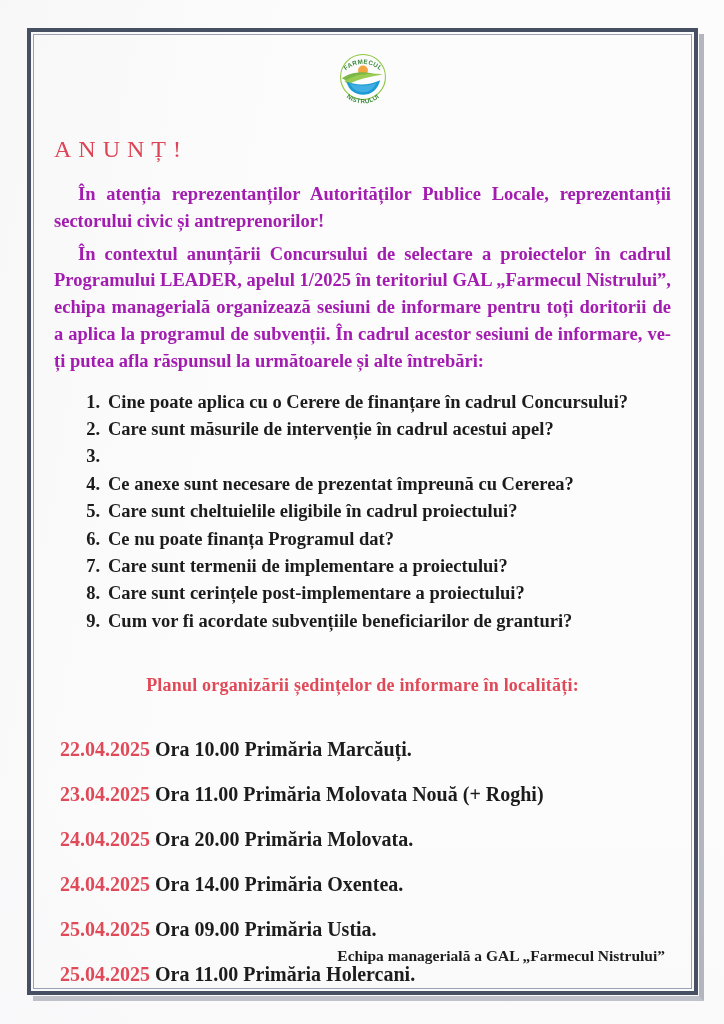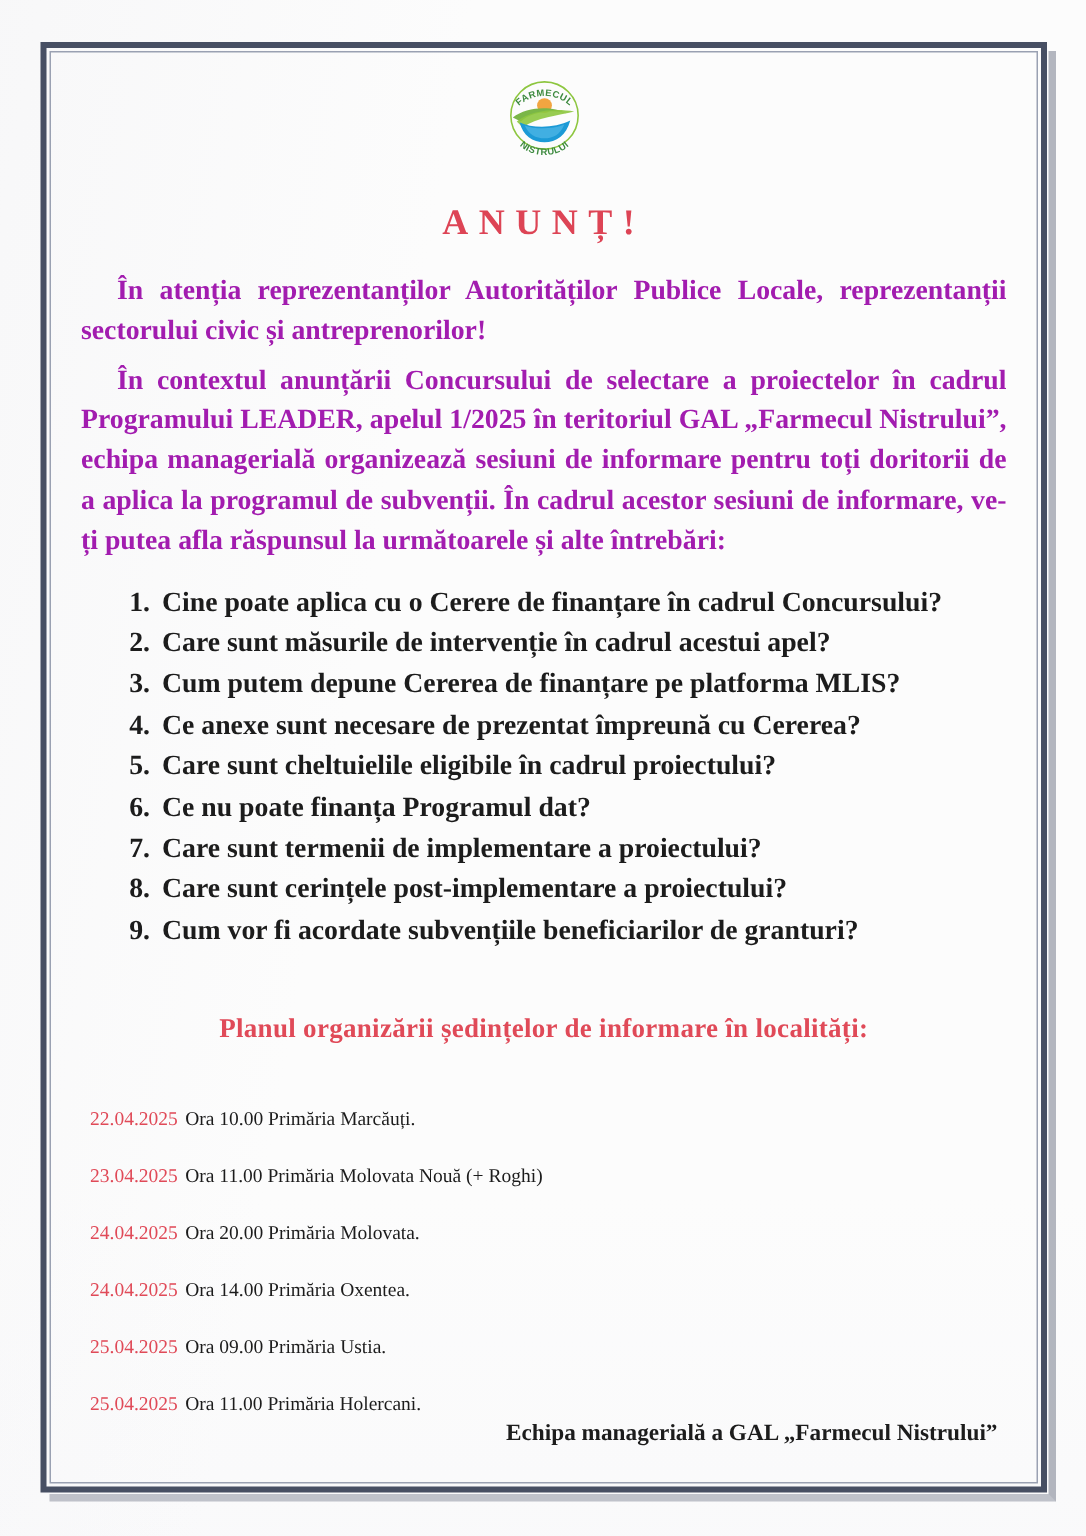--- a/index.html
+++ b/index.html
@@ -83,24 +83,23 @@
     margin-bottom: 10px;
   }
   .logo {
     width: 66px;
     height: 66px;
     display: block;
   }
 
   
   .title {
-    text-align: center;
     color: #dd4455;
     font-size: 24px;
-    font-weight: bold;
+    font-weight: normal;
     letter-spacing: 7px;
     margin: 26px 0 18px 0;
     font-family: "Liberation Serif", "DejaVu Serif", serif;
   }
 
   
   .para {
     font-size: 18.5px;
     font-weight: bold;
     color: #a21caf;
@@ -143,22 +142,22 @@
     margin: 40px 0 0 0;
     letter-spacing: 0.2px;
   }
 
   
   .schedule {
     margin: 42px 0 0 0;
     padding: 0 0 0 6px;
   }
   .sched-row {
-    font-size: 13px;
-    font-weight: normal;
+    font-size: 20px;
+    font-weight: bold;
     color: #1c1c1c;
     margin-bottom: 22px;
     white-space: nowrap;
   }
   .sched-date {
     color: #e04a58;
     margin-right: 5px;
   }
 
   
@@ -219,21 +218,20 @@
       <li>
         <span class="q-num">1.</span>
         <span>Cine poate aplica cu o Cerere de finanțare în cadrul Concursului?</span>
       </li>
       <li>
         <span class="q-num">2.</span>
         <span>Care sunt măsurile de intervenție în cadrul acestui apel?</span>
       </li>
       <li>
         <span class="q-num">3.</span>
-        <span>Cum putem depune Cererea de finanțare pe platforma MLIS?</span>
       </li>
       <li>
         <span class="q-num">4.</span>
         <span>Ce anexe sunt necesare de prezentat împreună cu Cererea?</span>
       </li>
       <li>
         <span class="q-num">5.</span>
         <span>Care sunt cheltuielile eligibile în cadrul proiectului?</span>
       </li>
       <li>

